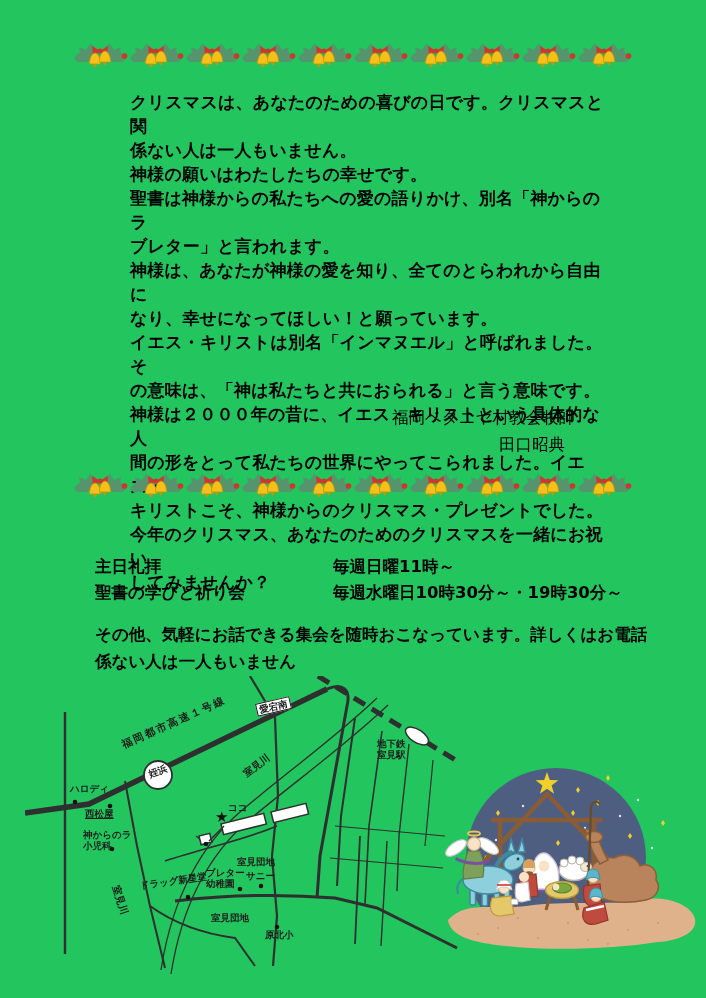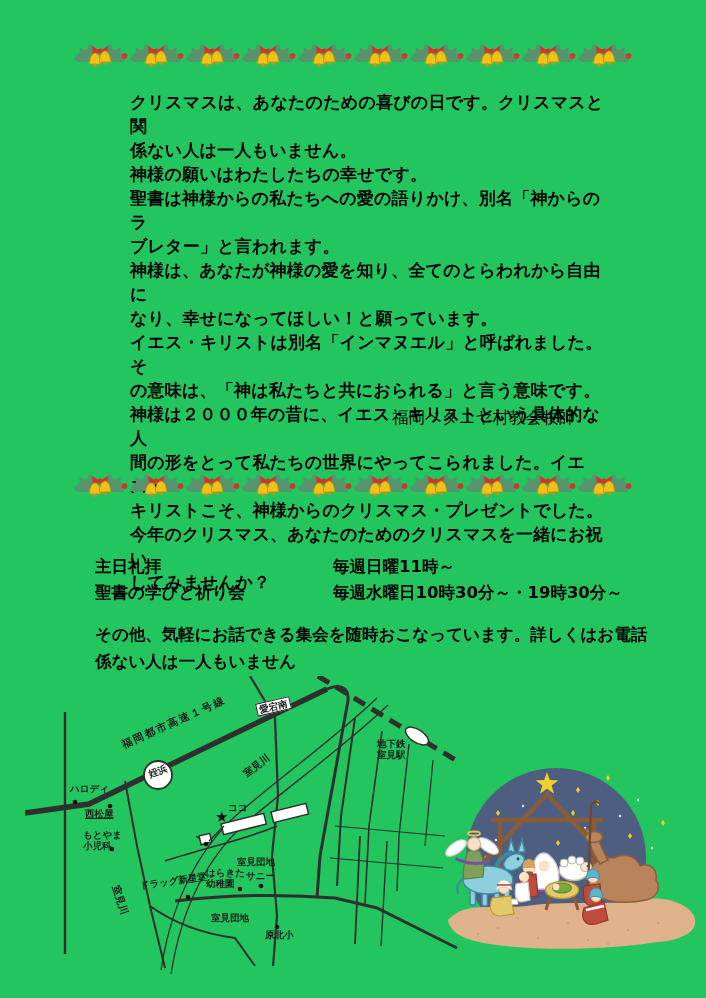--- a/index.html
+++ b/index.html
@@ -92,20 +92,21 @@
 イエス・キリストは別名「インマヌエル」と呼ばれました。そ
 の意味は、「神は私たちと共におられる」と言う意味です。
 神様は２０００年の昔に、イエス・キリストという具体的な人
 間の形をとって私たちの世界にやってこられました。イエス・
 キリストこそ、神様からのクリスマス・プレゼントでした。
 今年のクリスマス、あなたのためのクリスマスを一緒にお祝い
 してみませんか？</div>
 
   <div class="abs signature">
     <span>福岡ベタニヤ村教会牧師</span>
+    <span class="sig-name">田口昭典</span>
   </div>
 
   <svg class="abs border-decoration" style="top:468px" viewBox="0 0 562 44">
     <use href="#holly-unit" x="0"></use>
       <use href="#holly-unit" x="56"></use>
       <use href="#holly-unit" x="112"></use>
     <use href="#holly-unit" x="168"></use>
       <use href="#holly-unit" x="224"></use>
       <use href="#holly-unit" x="280"></use>
     <use href="#holly-unit" x="336"></use>
@@ -186,25 +187,25 @@
     <div class="map-label" style="left:122px;top:93px;transform:rotate(-20deg);font-weight:bold;">姪浜</div>
     <div class="map-label boxed" style="left:230px;top:28px;transform:rotate(-13deg);">愛宕南</div>
     <div class="map-label" style="left:352px;top:62px;">地下鉄
 室見駅</div>
     <div class="map-label" style="left:216px;top:94px;transform:rotate(-37deg);font-size:10px;">室見川</div>
     <div class="map-label" style="left:96px;top:208px;transform:rotate(72deg);font-size:10px;">室見川</div>
     <div class="map-label" style="left:203px;top:126px;font-weight:bold;">ココ</div>
     <div class="here-star" style="left:190px;top:134px;">★</div>
     <div class="map-label" style="left:45px;top:107px;">ハロディ</div>
     <div class="map-label" style="left:60px;top:132px;text-decoration:underline;">西松屋</div>
-    <div class="map-label" style="left:58px;top:153px;">もとやま
+    <div class="map-label" style="left:58px;top:153px;">神からのラ
 小児科</div>
     <div class="map-label" style="left:114px;top:204px;transform:rotate(-8deg);">ドラッグ新星堂</div>
     <div class="map-label" style="left:212px;top:180px;">室見団地</div>
-    <div class="map-label" style="left:181px;top:191px;">はらきた
+    <div class="map-label" style="left:181px;top:191px;">ブレター
 幼稚園</div>
     <div class="map-label" style="left:221px;top:194px;">サニー</div>
     <div class="map-label" style="left:186px;top:236px;">室見団地</div>
     <div class="map-label" style="left:240px;top:253px;text-align:center;">原北小</div>
   </div>
 
   <svg class="abs" style="left:438px;top:758px" width="268" height="238" viewBox="0 0 268 238">
 
     <circle cx="118" cy="100" r="90" style="fill:var(--sky-blue)"></circle>
 

